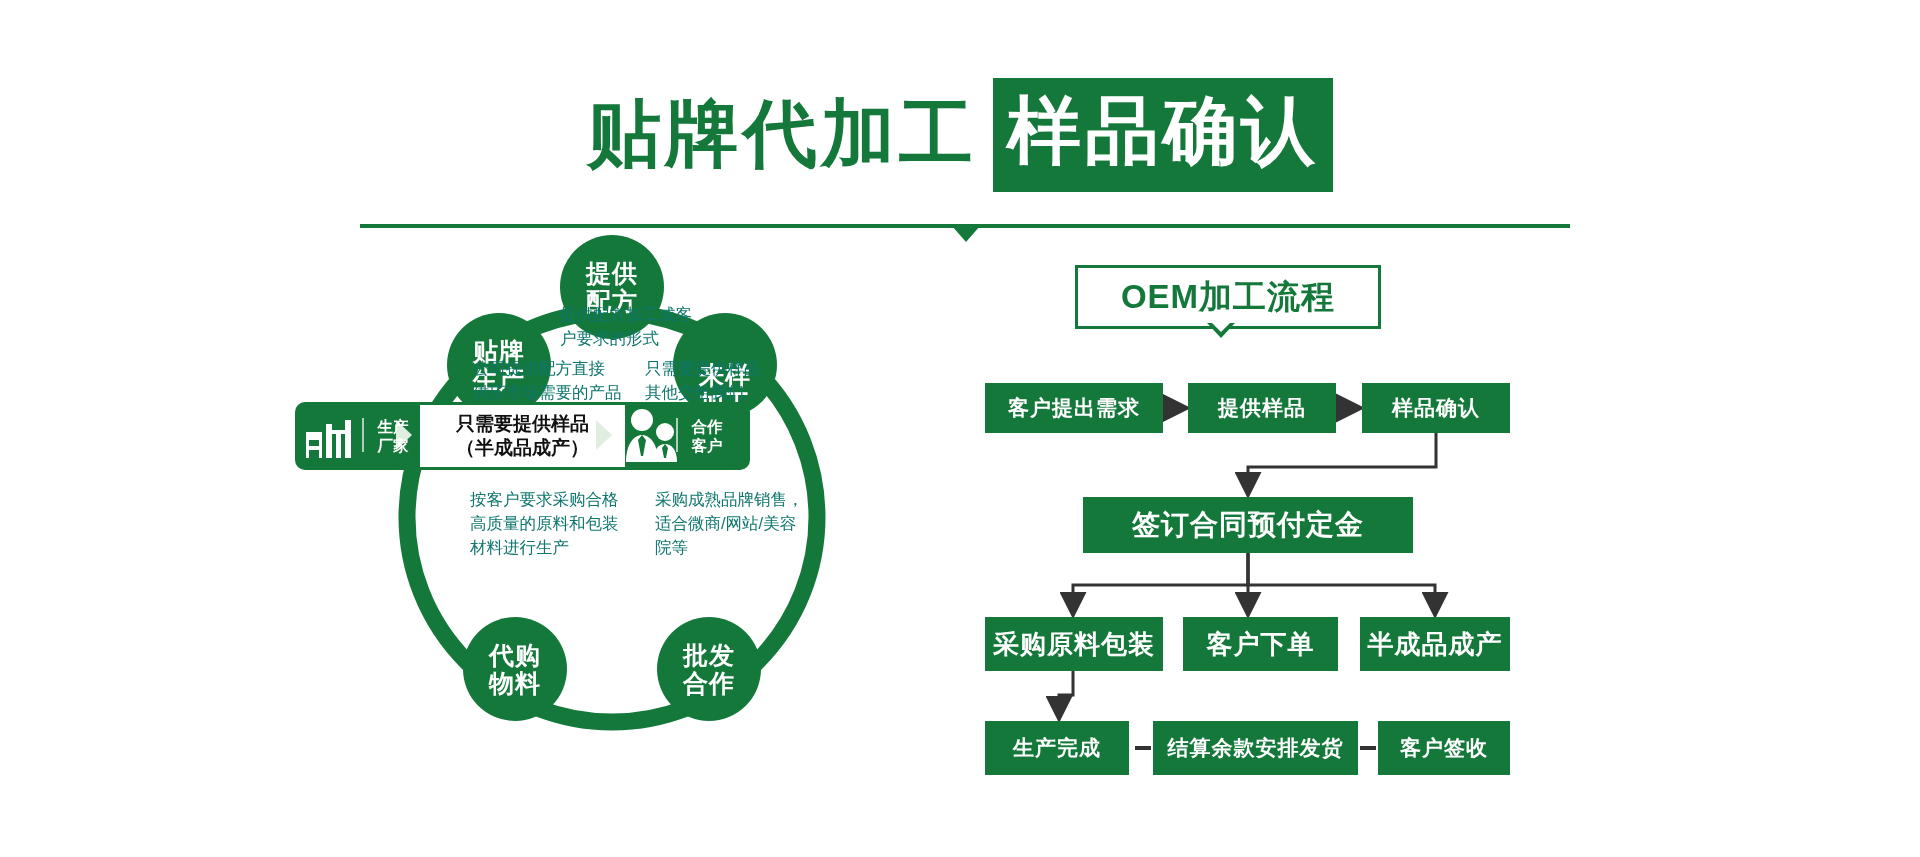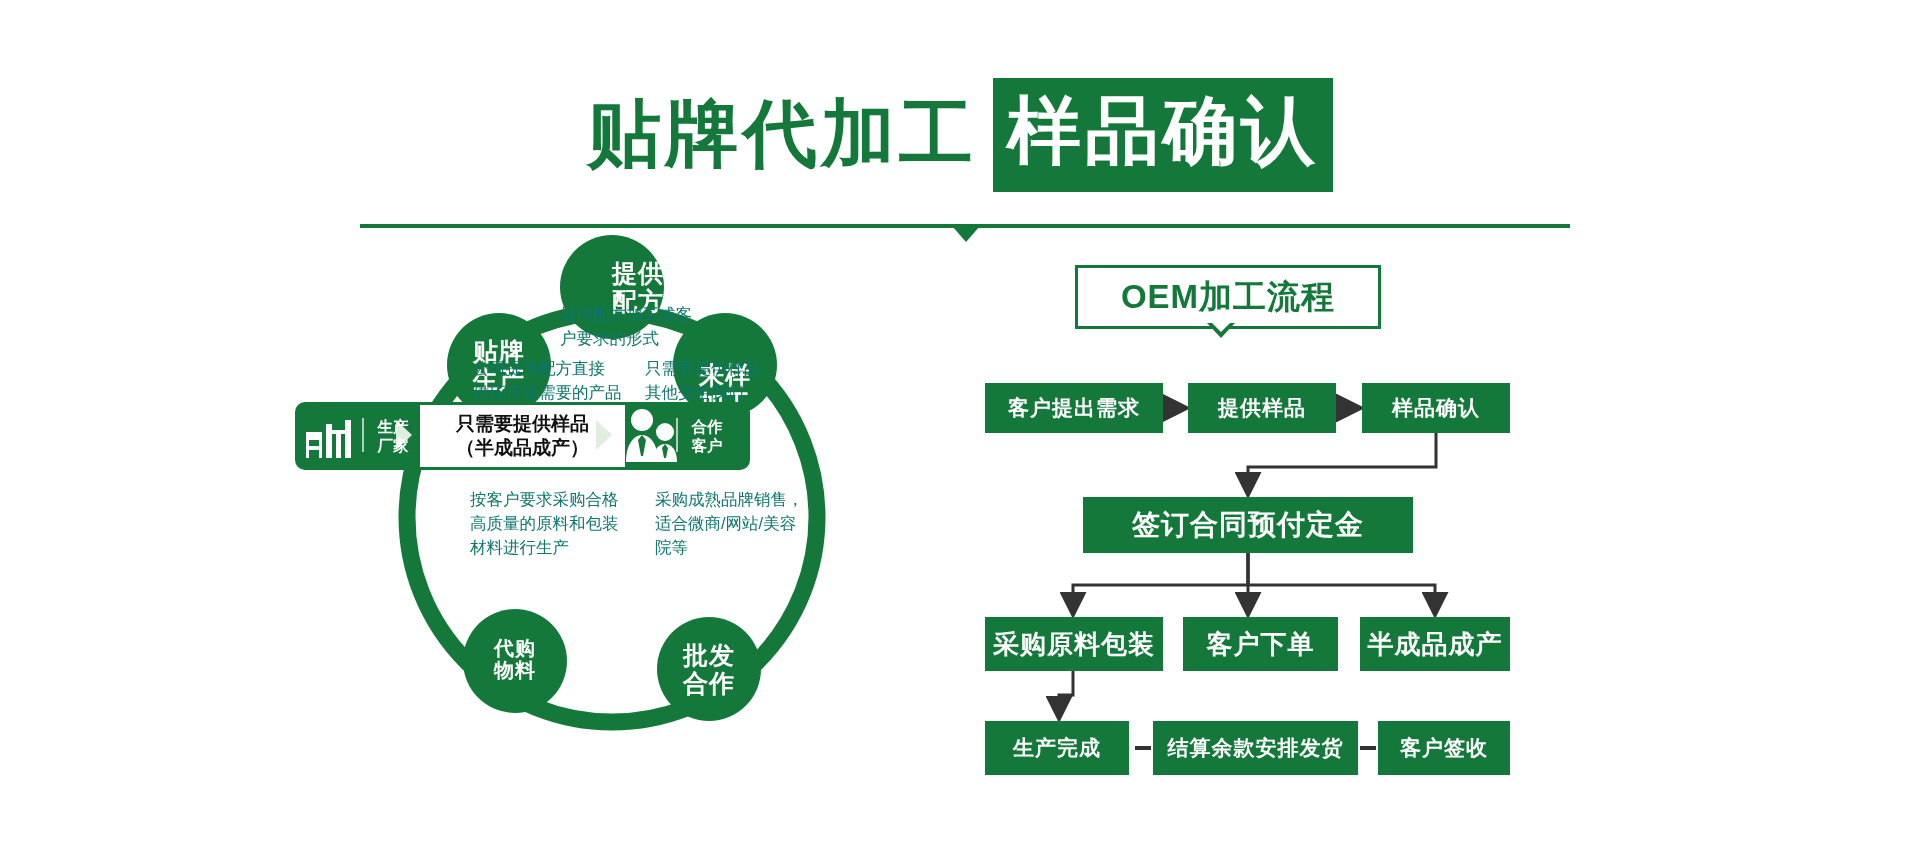--- a/index.html
+++ b/index.html
@@ -39,24 +39,24 @@
   
   .cycle{position:absolute;left:355px;top:255px;width:560px;height:530px;}
   .cycle svg{position:absolute;left:0;top:0;}
 
   .node{
     position:absolute;border-radius:50%;background:#14783a;color:#fff;
     display:flex;align-items:center;justify-content:center;text-align:center;
     font-weight:bold;line-height:1.12;letter-spacing:1px;
   }
   .node span{display:block;}
-  .n-top{left:205px;top:-20px;width:104px;height:104px;font-size:25px;justify-content:flex-end;}
+  .n-top{left:205px;top:-20px;width:104px;height:104px;font-size:25px;}
   .n-tl{left:92px;top:58px;width:104px;height:104px;font-size:25px;}
   .n-tr{left:318px;top:58px;width:104px;height:104px;font-size:25px;align-items:flex-end;}
-  .n-bl{left:108px;top:354px;width:104px;height:104px;font-size:20px;font-family:Liberation Mono, monospace;}
+  .n-bl{left:108px;top:362px;width:104px;height:104px;font-size:25px;}
   .n-br{left:302px;top:362px;width:104px;height:104px;font-size:25px;}
 
   .desc{
     position:absolute;color:#0f766e;font-size:16.5px;line-height:1.45;
     white-space:pre-line;
   }
   .d-top{left:205px;top:48px;width:190px;}
   .d-left{left:118px;top:102px;width:190px;}
   .d-right{left:290px;top:102px;width:180px;}
   .d-bl{left:115px;top:233px;width:200px;}

